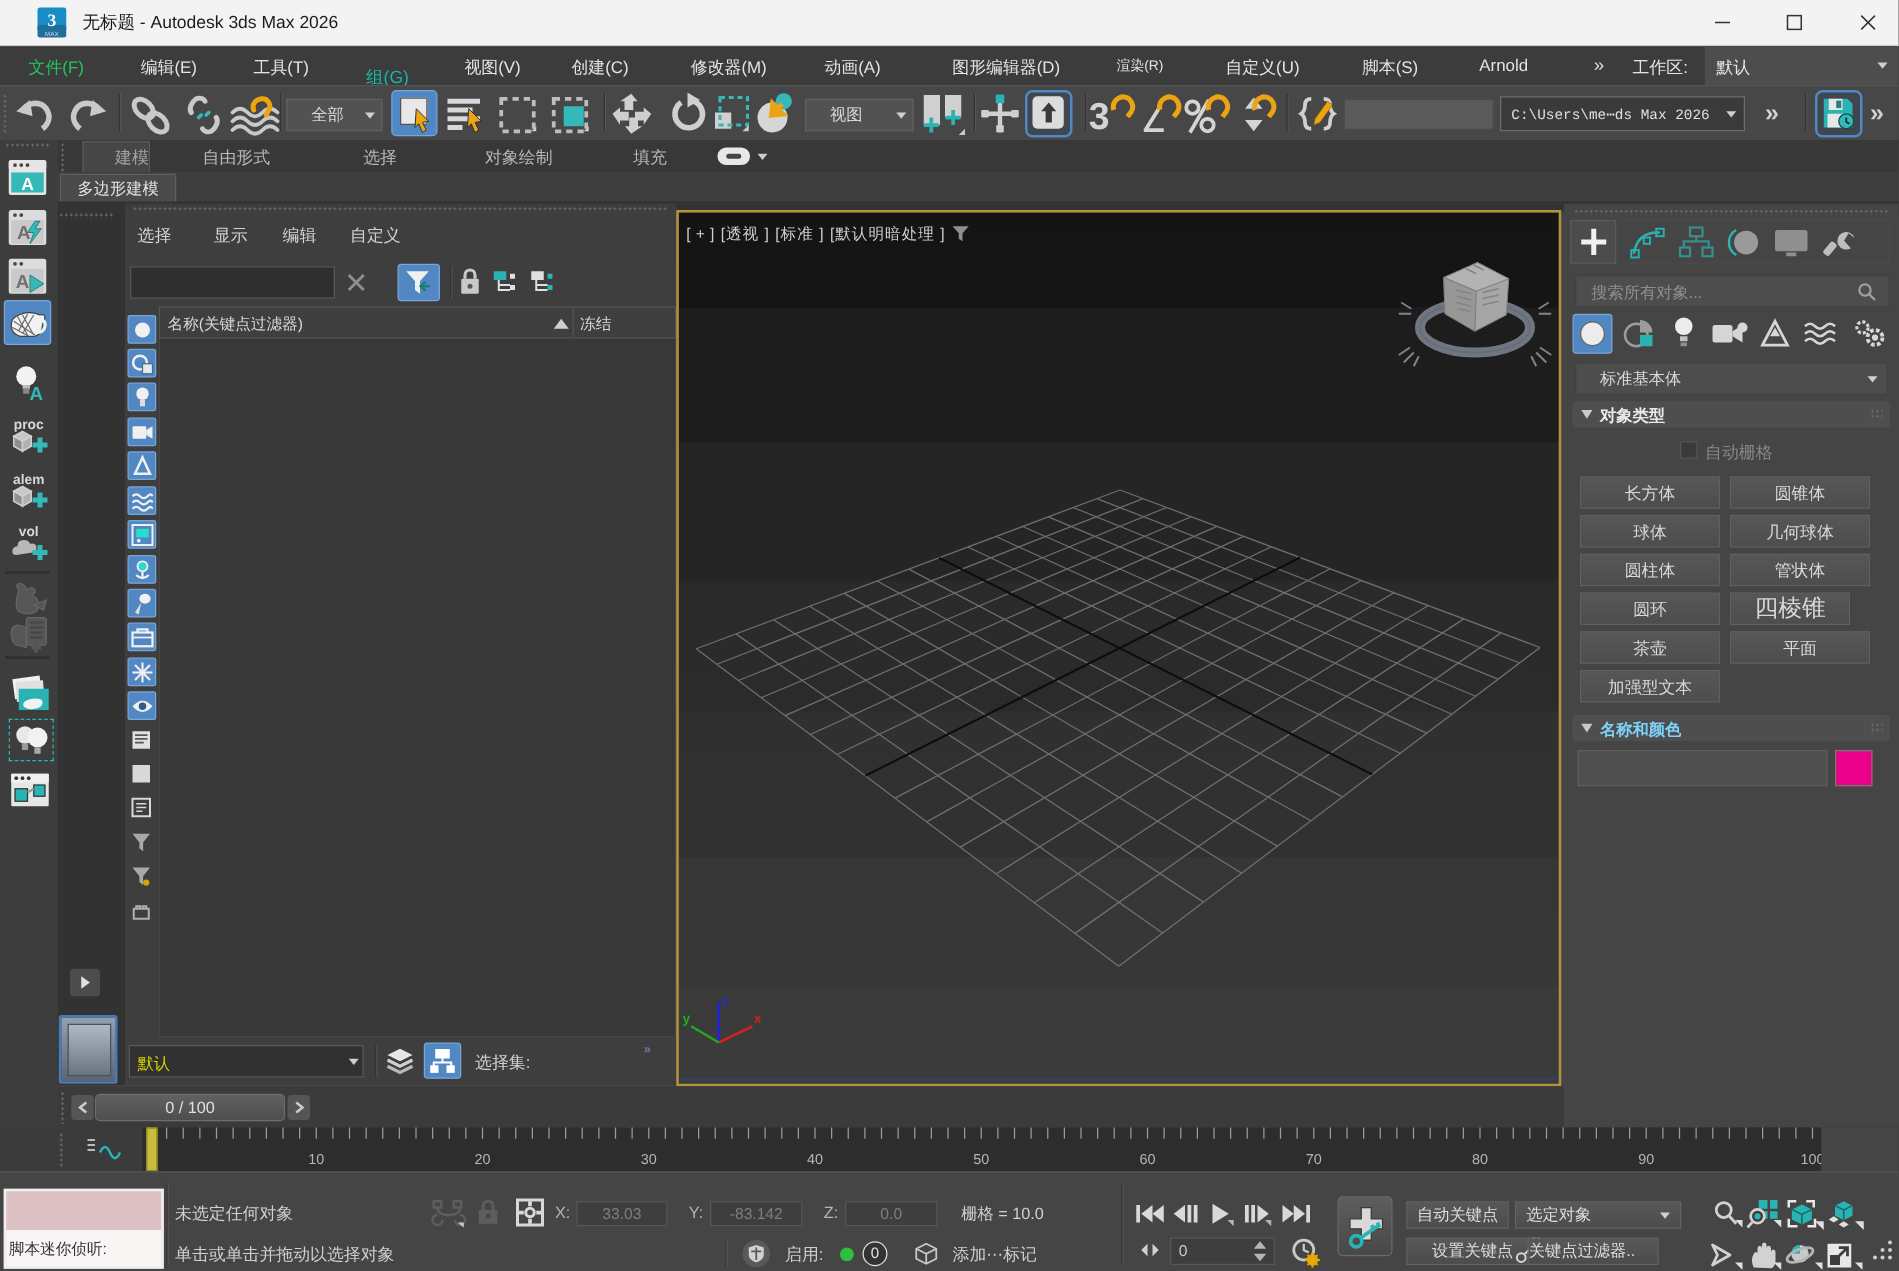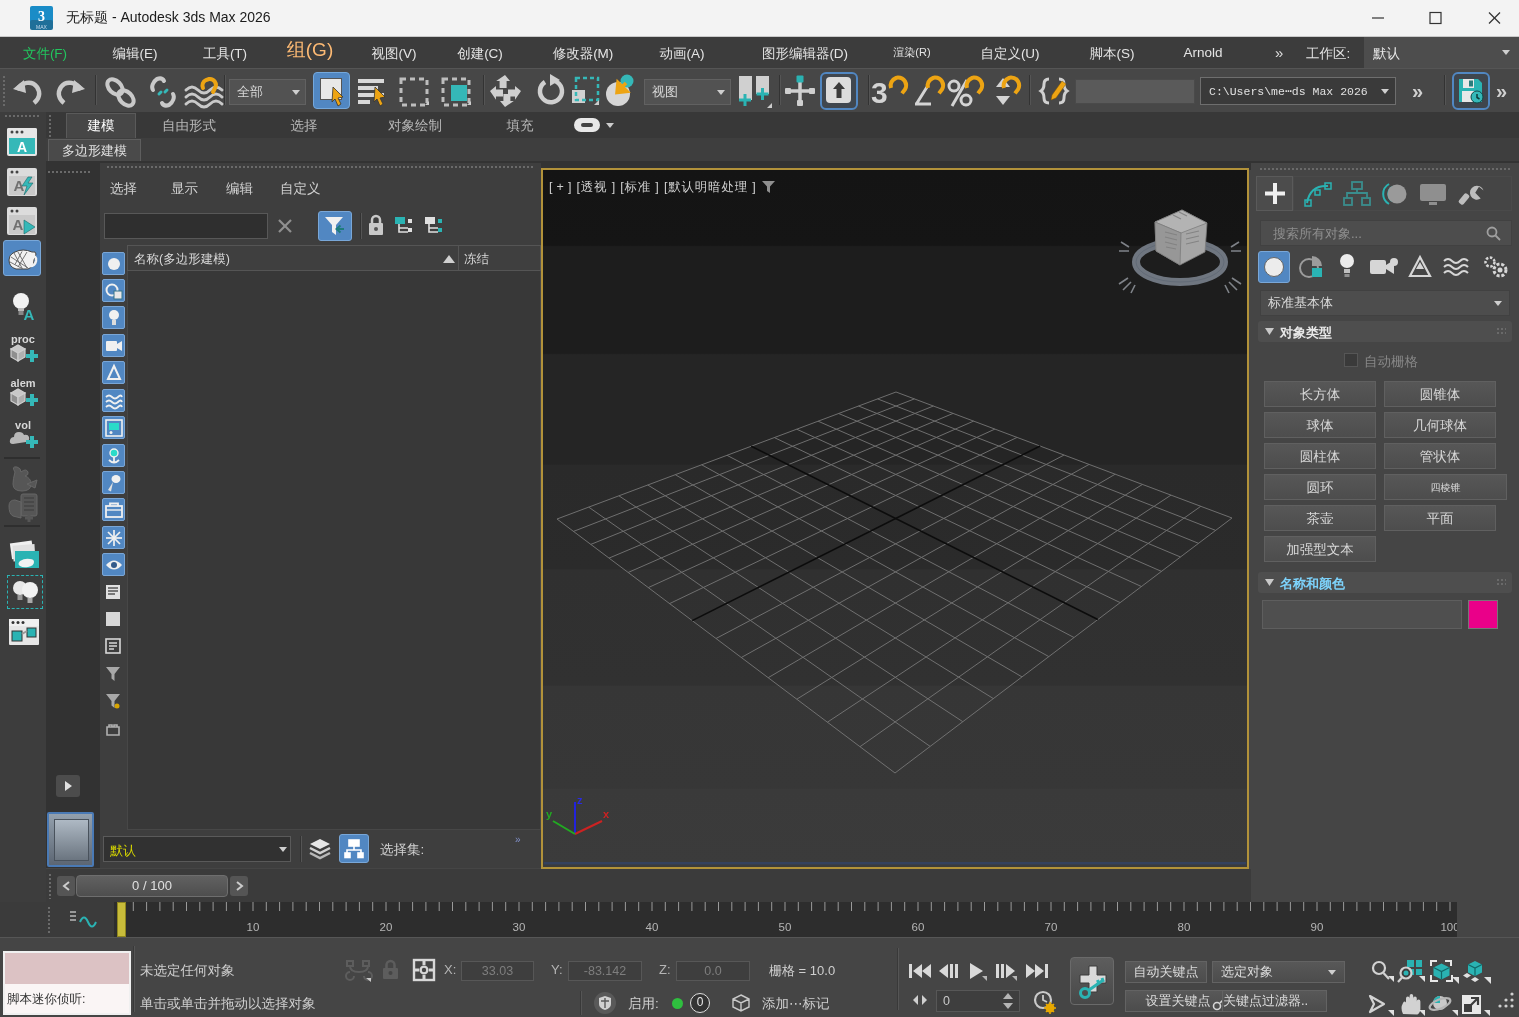--- a/index.html
+++ b/index.html
@@ -3,21 +3,21 @@
 <style>
 html,body{margin:0;padding:0}
 body{width:1519px;height:1017px;position:relative;overflow:hidden;background:#454545;
  font-family:"Liberation Sans",sans-serif;-webkit-font-smoothing:antialiased}
 .abs{position:absolute}
 .tx{position:absolute;white-space:nowrap}
 svg{position:absolute;overflow:visible}
 .vdiv{position:absolute;width:1px;background:#333;box-shadow:1px 0 0 #555}
 .dots{position:absolute;width:5px;background-image:radial-gradient(circle,#6a6a6a 1px,transparent 1px);background-size:4px 4px}
 .hdots{position:absolute;height:5px;background-image:radial-gradient(circle,#6a6a6a 1px,transparent 1px);background-size:4px 4px}
-.ddl{position:absolute;background:#525252;border:1px solid #616161;color:#d8d8d8;font-size:13px;line-height:24px;padding-left:7px;box-sizing:border-box}
+.ddl{position:absolute;background:#525252;border:1px solid #616161;color:#d8d8d8;font-size:13px;line-height:24px;padding-left:19px;box-sizing:border-box}
 .caret{position:absolute;width:0;height:0;border-left:4px solid transparent;border-right:4px solid transparent;border-top:5px solid #cfcfcf}
 .btn{position:absolute;background:#525252;border:1px solid #606060;color:#d8d8d8;box-sizing:border-box;text-align:center}
 </style></head>
 <body>
 
 <div class="abs" style="left:0;top:0;width:1519px;height:36px;background:#f3f3f3;border-bottom:1px solid #c9c9c9">
  <svg style="left:29px;top:6px" width="25" height="25" viewBox="0 0 25 25">
   <rect x="1" y="0" width="23" height="19" rx="2" fill="#1a8cc7"></rect>
   <rect x="1" y="14" width="23" height="10" rx="2" fill="#1f6f99"></rect>
   <text x="12.5" y="15" font-size="14" font-weight="bold" fill="#fff" text-anchor="middle" font-family="Liberation Serif,serif">3</text>
@@ -29,21 +29,21 @@
   <rect x="62" y="0.5" width="11" height="11"></rect>
   <line x1="121" y1="0.5" x2="132" y2="11.5"></line>
       <line x1="132" y1="0.5" x2="121" y2="11.5"></line>
  </svg>
 </div>
 
 <div class="abs" style="left:0;top:37px;width:1519px;height:31px;background:#3c3c3c">
  <span class="tx" style="left:45px;top:8px;transform:translateX(-50%);font-size:13.5px;color:#22c55e">文件(F)</span>
  <span class="tx" style="left:135px;top:8px;transform:translateX(-50%);font-size:13.5px;color:#e4e4e4">编辑(E)</span>
  <span class="tx" style="left:225px;top:8px;transform:translateX(-50%);font-size:13.5px;color:#e4e4e4">工具(T)</span>
- <span class="tx" style="left:310px;top:0;transform:translateX(-50%);font-size:19px;color:#fdba74">组(G)</span>
+ <span class="tx" style="left:310px;top:16px;transform:translateX(-50%);font-size:14px;color:#14b8a6">组(G)</span>
  <span class="tx" style="left:394px;top:8px;transform:translateX(-50%);font-size:13.5px;color:#e4e4e4">视图(V)</span>
  <span class="tx" style="left:480px;top:8px;transform:translateX(-50%);font-size:13.5px;color:#e4e4e4">创建(C)</span>
  <span class="tx" style="left:583px;top:8px;transform:translateX(-50%);font-size:13.5px;color:#e4e4e4">修改器(M)</span>
  <span class="tx" style="left:682px;top:8px;transform:translateX(-50%);font-size:13.5px;color:#e4e4e4">动画(A)</span>
  <span class="tx" style="left:805px;top:8px;transform:translateX(-50%);font-size:13.5px;color:#e4e4e4">图形编辑器(D)</span>
  <span class="tx" style="left:912px;top:8px;transform:translateX(-50%);font-size:11px;color:#e4e4e4">渲染(R)</span>
  <span class="tx" style="left:1010px;top:8px;transform:translateX(-50%);font-size:13.5px;color:#e4e4e4">自定义(U)</span>
  <span class="tx" style="left:1112px;top:8px;transform:translateX(-50%);font-size:13.5px;color:#e4e4e4">脚本(S)</span>
  <span class="tx" style="left:1203px;top:8px;transform:translateX(-50%);font-size:13.5px;color:#e4e4e4">Arnold</span>
  <span class="tx" style="left:1275px;top:7px;font-size:15px;color:#ddd;letter-spacing:-2px">»</span>
@@ -196,21 +196,21 @@
    <rect x="5" y="14" width="17" height="11" fill="#e8e8e8"></rect>
    <circle cx="20" cy="20" r="6" fill="#35b8b8" stroke="#0b4a4a" stroke-width="1"></circle>
         <path d="M20 17 v3.5 l2.5 1.5" stroke="#0b3a3a" stroke-width="1.5" fill="none"></path>
   </svg>
  </div>
  <span class="tx" style="left:1496px;top:11px;font-size:20px;font-weight:bold;color:#d0d0d0">»</span>
 </div>
 
 <div class="abs" style="left:46px;top:112px;width:1473px;height:26px;background:#383838">
  <div class="dots" style="left:2px;top:2px;height:48px"></div>
- <div class="abs" style="left:20px;top:1px;width:70px;height:25px;background:#464646;border:1px solid #5a5a5a;border-bottom:none;box-sizing:border-box;color:#ffffff;font-size:13.5px;text-align:center;line-height:24px">建模</div>
+ <div class="abs" style="left:20px;top:1px;width:54px;height:25px;background:#464646;border:1px solid #5a5a5a;border-bottom:none;box-sizing:border-box;color:#a3a3a3;font-size:13.5px;text-align:right;line-height:24px">建模</div>
  <span class="tx" style="left:143px;top:5px;transform:translateX(-50%);font-size:13.5px;color:#b8b8b8">自由形式</span>
  <span class="tx" style="left:258px;top:5px;transform:translateX(-50%);font-size:13.5px;color:#b8b8b8">选择</span>
  <span class="tx" style="left:369px;top:5px;transform:translateX(-50%);font-size:13.5px;color:#b8b8b8">对象绘制</span>
  <span class="tx" style="left:474px;top:5px;transform:translateX(-50%);font-size:13.5px;color:#b8b8b8">填充</span>
  <svg style="left:528px;top:6px" width="40" height="14" viewBox="0 0 40 14">
   <rect x="0" y="0" width="26" height="14" rx="7" fill="#e8e8e8"></rect>
       <rect x="7" y="5" width="12" height="4" rx="2" fill="#444"></rect>
   <path d="M32 5 l4 5 4-5 z" fill="#ccc"></path>
  </svg>
 </div>
@@ -387,21 +387,21 @@
       <rect x="14" y="12" width="4" height="4" fill="#e0e0e0"></rect>
       <path d="M5 8 v8 h9 M5 12 h9" stroke="#e0e0e0" stroke-width="1.6" fill="none"></path>
     </svg>
  <svg style="left:324px;top:53px" width="26" height="20" viewBox="0 0 26 20">
       <rect x="1" y="1" width="10" height="7" fill="#e0e0e0"></rect>
       <rect x="14" y="3" width="4" height="4" fill="#2ab3b3"></rect>
       <rect x="14" y="12" width="4" height="4" fill="#2ab3b3"></rect>
       <path d="M5 8 v8 h9 M5 12 h9" stroke="#e0e0e0" stroke-width="1.6" fill="none"></path>
     </svg>
  <div class="abs" style="left:27px;top:82px;width:414px;height:26px;background:#3f3f3f;border:1px solid #555;box-sizing:border-box">
-  <span class="tx" style="left:6px;top:5px;font-size:12.5px;color:#d8d8d8">名称(多边形建模)</span>
+  <span class="tx" style="left:6px;top:5px;font-size:12.5px;color:#d8d8d8">名称(关键点过滤器)</span>
   <svg style="left:315px;top:9px" width="12" height="8" viewBox="0 0 12 8">
         <path d="M6 0 l6 8 h-12 z" fill="#d0d0d0"></path>
       </svg>
   <div class="abs" style="left:330px;top:0;width:1px;height:24px;background:#555"></div>
   <span class="tx" style="left:336px;top:5px;font-size:12.5px;color:#d8d8d8">冻结</span>
  </div>
  <div class="abs" style="left:27px;top:108px;width:414px;height:559px;background:#383838;border:1px solid #474747;border-top:none;box-sizing:border-box"></div>
  <div class="abs" style="left:2px;top:89px;width:23px;height:23px;background:#5187c2;border:1px solid #7aa6d6;border-radius:2px;box-sizing:border-box">
       <svg style="left:3px;top:3px" width="16" height="16" viewBox="0 0 16 16">
         <circle cx="8" cy="8" r="6" fill="#f0f0f0"></circle>
@@ -689,21 +689,21 @@
  </div>
  <div class="abs" style="left:93px;top:190px;width:14px;height:14px;background:#3a3a3a;border:1px solid #565656;box-sizing:border-box"></div>
  <span class="tx" style="left:113px;top:190px;font-size:13.5px;color:#878787">自动栅格</span>
  <div class="btn" style="left:13px;top:218px;width:112px;height:26px;font-size:13.5px;line-height:25px;background:linear-gradient(#575757,#4d4d4d)">长方体</div>
  <div class="btn" style="left:133px;top:218px;width:112px;height:26px;font-size:13.5px;line-height:25px;background:linear-gradient(#575757,#4d4d4d)">圆锥体</div>
  <div class="btn" style="left:13px;top:249px;width:112px;height:26px;font-size:13.5px;line-height:25px;background:linear-gradient(#575757,#4d4d4d)">球体</div>
  <div class="btn" style="left:133px;top:249px;width:112px;height:26px;font-size:13.5px;line-height:25px;background:linear-gradient(#575757,#4d4d4d)">几何球体</div>
  <div class="btn" style="left:13px;top:280px;width:112px;height:26px;font-size:13.5px;line-height:25px;background:linear-gradient(#575757,#4d4d4d)">圆柱体</div>
  <div class="btn" style="left:133px;top:280px;width:112px;height:26px;font-size:13.5px;line-height:25px;background:linear-gradient(#575757,#4d4d4d)">管状体</div>
  <div class="btn" style="left:13px;top:311px;width:112px;height:26px;font-size:13.5px;line-height:25px;background:linear-gradient(#575757,#4d4d4d)">圆环</div>
- <div class="btn" style="left:133px;top:311px;width:123px;height:26px;font-size:10px;line-height:25px;background:linear-gradient(#575757,#4d4d4d)">四棱锥</div>
+ <div class="btn" style="left:133px;top:311px;width:96px;height:26px;font-size:19px;line-height:25px;background:linear-gradient(#575757,#4d4d4d)">四棱锥</div>
  <div class="btn" style="left:13px;top:342px;width:112px;height:26px;font-size:13.5px;line-height:25px;background:linear-gradient(#575757,#4d4d4d)">茶壶</div>
  <div class="btn" style="left:133px;top:342px;width:112px;height:26px;font-size:13.5px;line-height:25px;background:linear-gradient(#575757,#4d4d4d)">平面</div>
  <div class="btn" style="left:13px;top:373px;width:112px;height:26px;font-size:13.5px;line-height:25px;background:linear-gradient(#575757,#4d4d4d)">加强型文本</div>
  <div class="abs" style="left:7px;top:409px;width:254px;height:21px;background:#4e4e4e;border-radius:3px">
   <svg style="left:7px;top:7px" width="9" height="7" viewBox="0 0 9 7">
         <path d="M0 0 h9 l-4.5 7 z" fill="#c9c9c9"></path>
       </svg>
   <span class="tx" style="left:22px;top:3px;font-size:13px;font-weight:bold;color:#7dd3fc">名称和颜色</span>
   <div class="hdots" style="left:238px;top:6px;width:10px;height:9px"></div>
  </div>

